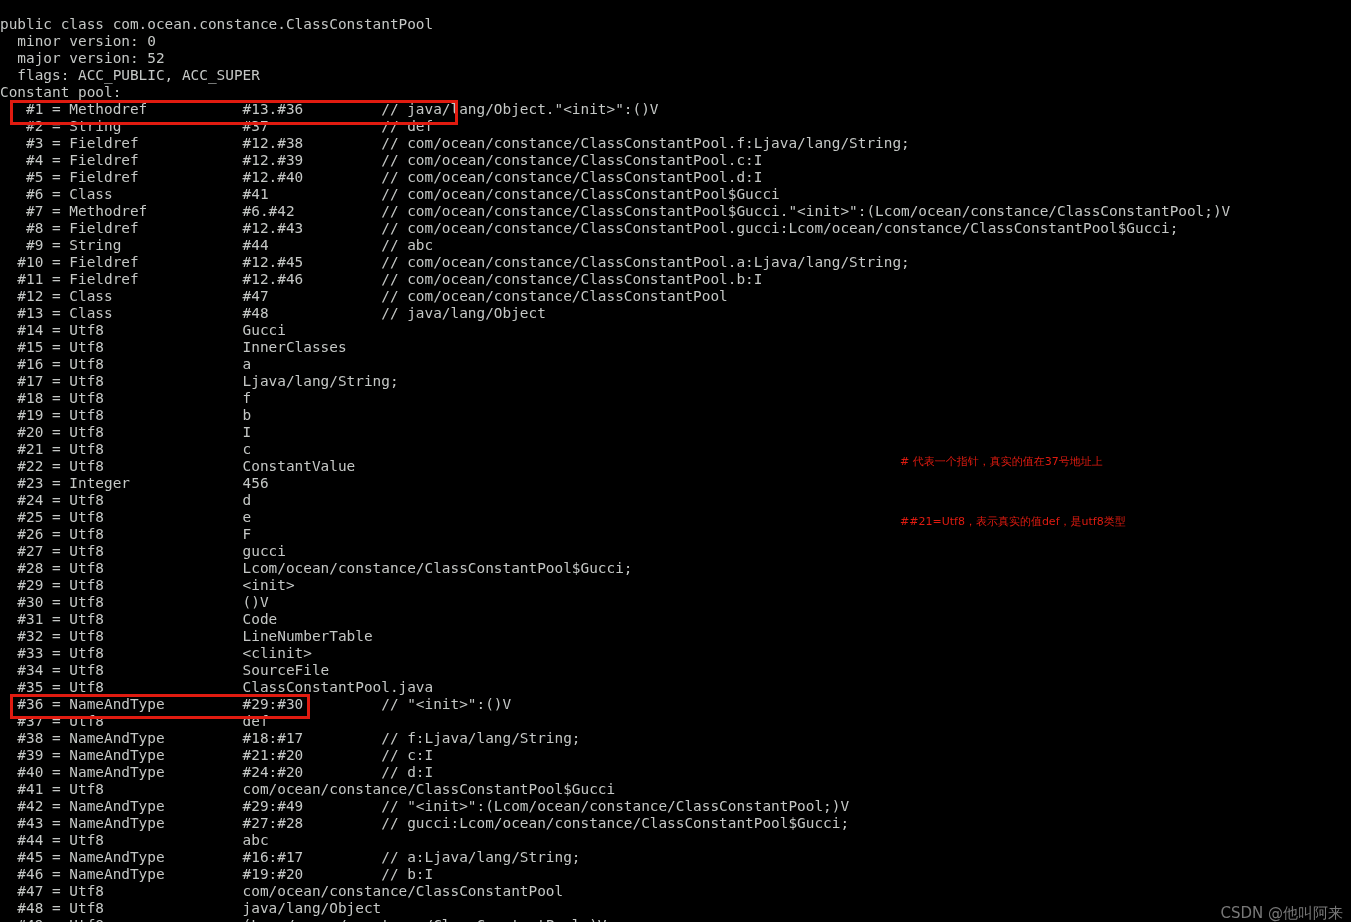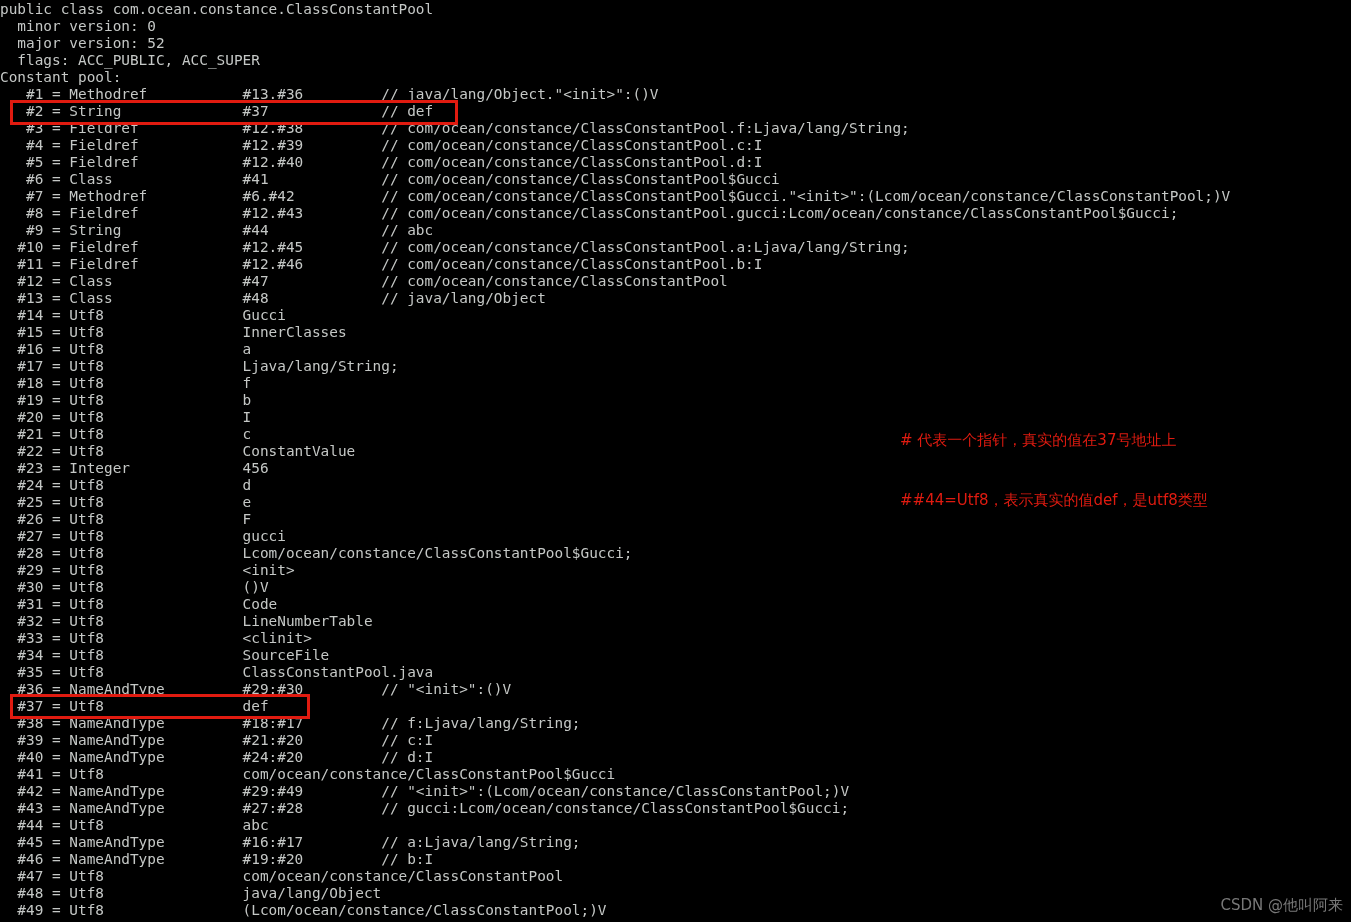--- a/index.html
+++ b/index.html
@@ -21,21 +21,21 @@
     left: 0;
     top: 0;
     width: 1196px;
     height: 922px;
     color: #c5c8c6;
     font-family: "DejaVu Sans Mono", "Liberation Mono", monospace;
     font-size: 14.4px;
     line-height: 17px;
     white-space: pre;
     letter-spacing: 0px;
-    padding-top: 1px;
+    padding-top: 16px;
     box-sizing: border-box;
   }
   .tline {
     height: 17px;
     line-height: 17px;
     white-space: pre;
     color: #c5c8c6;
   }
 
   
@@ -55,48 +55,48 @@
     left: 10px;
     top: 694px;
     width: 300px;
     height: 25px;
   }
 
   
   #annotation {
     position: absolute;
     left: 900px;
-    top: 390px;
+    top: 412px;
     color: #e01b10;
     font-family: "DejaVu Sans", "Liberation Sans", sans-serif;
-    font-size: 15px;
+    font-size: 11px;
     line-height: 20px;
     white-space: pre;
   }
   #annotation div { height: 20px; line-height: 20px; }
 
   
   #watermark {
     position: absolute;
     right: 8px;
-    bottom: 8px;
+    bottom: 0;
     color: #8d8d8d;
     font-family: "DejaVu Sans", "Liberation Sans", sans-serif;
     font-size: 15px;
     line-height: 18px;
     white-space: pre;
     opacity: 0.85;
   }
 </style>
 </head>
 <body>
 
 <div id="terminal"><div class="tline">public class com.ocean.constance.ClassConstantPool</div><div class="tline">  minor version: 0</div><div class="tline">  major version: 52</div><div class="tline">  flags: ACC_PUBLIC, ACC_SUPER</div><div class="tline">Constant pool:</div><div class="tline">   #1 = Methodref           #13.#36         // java/lang/Object."&lt;init&gt;":()V</div><div class="tline">   #2 = String              #37             // def</div><div class="tline">   #3 = Fieldref            #12.#38         // com/ocean/constance/ClassConstantPool.f:Ljava/lang/String;</div><div class="tline">   #4 = Fieldref            #12.#39         // com/ocean/constance/ClassConstantPool.c:I</div><div class="tline">   #5 = Fieldref            #12.#40         // com/ocean/constance/ClassConstantPool.d:I</div><div class="tline">   #6 = Class               #41             // com/ocean/constance/ClassConstantPool$Gucci</div><div class="tline">   #7 = Methodref           #6.#42          // com/ocean/constance/ClassConstantPool$Gucci."&lt;init&gt;":(Lcom/ocean/constance/ClassConstantPool;)V</div><div class="tline">   #8 = Fieldref            #12.#43         // com/ocean/constance/ClassConstantPool.gucci:Lcom/ocean/constance/ClassConstantPool$Gucci;</div><div class="tline">   #9 = String              #44             // abc</div><div class="tline">  #10 = Fieldref            #12.#45         // com/ocean/constance/ClassConstantPool.a:Ljava/lang/String;</div><div class="tline">  #11 = Fieldref            #12.#46         // com/ocean/constance/ClassConstantPool.b:I</div><div class="tline">  #12 = Class               #47             // com/ocean/constance/ClassConstantPool</div><div class="tline">  #13 = Class               #48             // java/lang/Object</div><div class="tline">  #14 = Utf8                Gucci</div><div class="tline">  #15 = Utf8                InnerClasses</div><div class="tline">  #16 = Utf8                a</div><div class="tline">  #17 = Utf8                Ljava/lang/String;</div><div class="tline">  #18 = Utf8                f</div><div class="tline">  #19 = Utf8                b</div><div class="tline">  #20 = Utf8                I</div><div class="tline">  #21 = Utf8                c</div><div class="tline">  #22 = Utf8                ConstantValue</div><div class="tline">  #23 = Integer             456</div><div class="tline">  #24 = Utf8                d</div><div class="tline">  #25 = Utf8                e</div><div class="tline">  #26 = Utf8                F</div><div class="tline">  #27 = Utf8                gucci</div><div class="tline">  #28 = Utf8                Lcom/ocean/constance/ClassConstantPool$Gucci;</div><div class="tline">  #29 = Utf8                &lt;init&gt;</div><div class="tline">  #30 = Utf8                ()V</div><div class="tline">  #31 = Utf8                Code</div><div class="tline">  #32 = Utf8                LineNumberTable</div><div class="tline">  #33 = Utf8                &lt;clinit&gt;</div><div class="tline">  #34 = Utf8                SourceFile</div><div class="tline">  #35 = Utf8                ClassConstantPool.java</div><div class="tline">  #36 = NameAndType         #29:#30         // "&lt;init&gt;":()V</div><div class="tline">  #37 = Utf8                def</div><div class="tline">  #38 = NameAndType         #18:#17         // f:Ljava/lang/String;</div><div class="tline">  #39 = NameAndType         #21:#20         // c:I</div><div class="tline">  #40 = NameAndType         #24:#20         // d:I</div><div class="tline">  #41 = Utf8                com/ocean/constance/ClassConstantPool$Gucci</div><div class="tline">  #42 = NameAndType         #29:#49         // "&lt;init&gt;":(Lcom/ocean/constance/ClassConstantPool;)V</div><div class="tline">  #43 = NameAndType         #27:#28         // gucci:Lcom/ocean/constance/ClassConstantPool$Gucci;</div><div class="tline">  #44 = Utf8                abc</div><div class="tline">  #45 = NameAndType         #16:#17         // a:Ljava/lang/String;</div><div class="tline">  #46 = NameAndType         #19:#20         // b:I</div><div class="tline">  #47 = Utf8                com/ocean/constance/ClassConstantPool</div><div class="tline">  #48 = Utf8                java/lang/Object</div><div class="tline">  #49 = Utf8                (Lcom/ocean/constance/ClassConstantPool;)V</div></div>
 
 <div class="redbox" id="redbox-string2"></div>
 <div class="redbox" id="redbox-utf37"></div>
 
 <div id="annotation">
   <div># 代表一个指针，真实的值在37号地址上</div>
-  <div>##44=Utf8，表示真实的值def，是utf8类型</div>
+  <div>##21=Utf8，表示真实的值def，是utf8类型</div>
 </div>
 
 <div id="watermark">CSDN @他叫阿来</div>
 
 </body></html>

